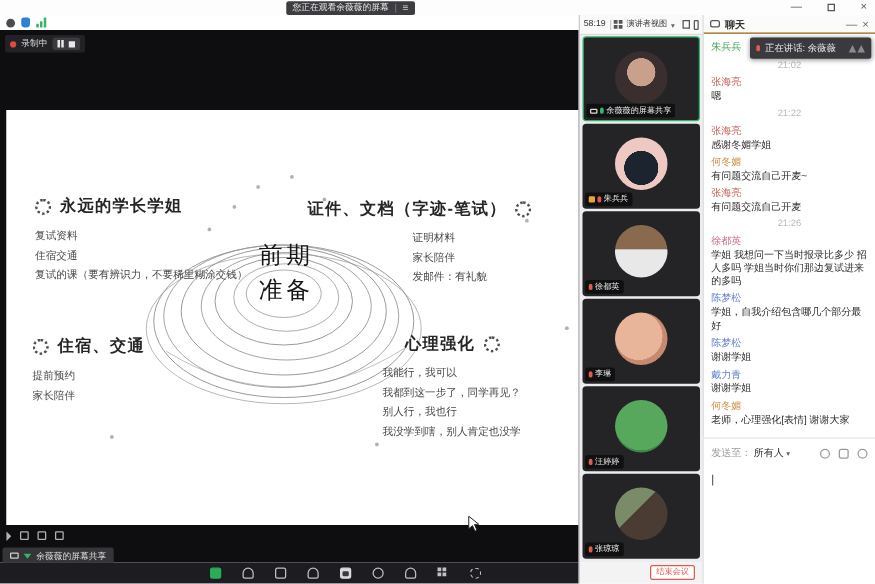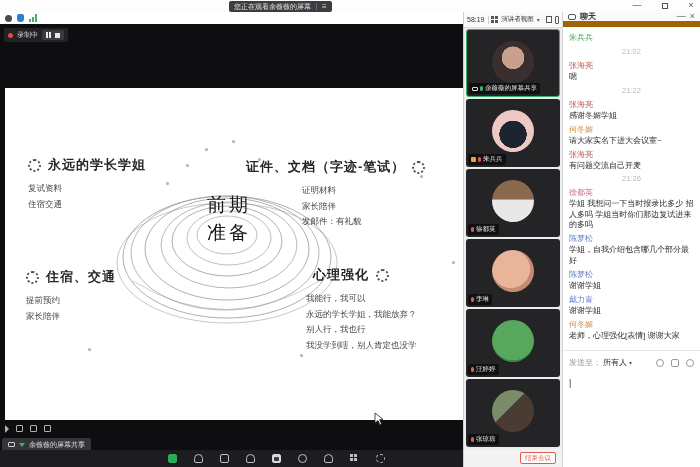--- a/index.html
+++ b/index.html
@@ -88,21 +88,21 @@
   .tbi.rec{border-radius:50%}
   .tbi.apps{display:grid;grid-template-columns:3px 3px;grid-template-rows:3px 3px;gap:1px;border:none;padding:0}
   .tbi.apps i{background:#bfbfc4}
   .tbi.gear{border-radius:50%;border-style:dashed}
   .panel-end{position:absolute;left:463px;top:450px;width:99px;height:17px;background:#f3f3f4;border-left:1px solid #cdcdd1}
   .end-btn{position:absolute;right:6px;top:2px;height:12px;line-height:10px;padding:0 4px;font-size:6.5px;
     color:#e05a4e;border:1px solid #e05a4e;border-radius:2px;background:#fff;white-space:nowrap}
 
   
   .chat-panel{position:absolute;left:562px;top:12px;width:138px;height:455px;background:#fff;border-left:1px solid #d6d6d6}
-  .chat-header{height:15px;border-bottom:6px solid #a16207;background:#fbfbfb;display:flex;align-items:center;gap:4px;padding:0 5px}
+  .chat-header{height:15px;border-bottom:1px solid #a16207;background:#fbfbfb;display:flex;align-items:center;gap:4px;padding:0 5px}
   .bub{width:8px;height:6px;border:1px solid #555;border-radius:2px}
   .chat-title{font-size:8px;color:#333;font-weight:bold}
   .sp{flex:1}
   .hmin{font-size:9px;color:#666;line-height:15px}
   .hclose{font-size:9px;color:#666;line-height:15px}
   .chat-msgs{position:absolute;top:16px;left:0;right:0;bottom:117px;padding:4px 6px;overflow:hidden}
   .mname{font-size:8px;line-height:12px;white-space:nowrap}
   .mtext{font-size:8px;color:#2b2b2b;line-height:10.5px;margin-bottom:2.5px}
   .mtime{text-align:center;color:#b9b9b9;font-size:7.5px;margin:3px 0 4px}
   .toast{position:absolute;top:18px;left:37px;right:3px;height:17px;background:#3a3a3e;border-radius:2px;
@@ -192,51 +192,52 @@
       <span class="dot" style="left:88px;top:260px"></span>
       <span class="dot" style="left:300px;top:266px"></span>
 
       <div class="sec" style="left:28px;top:68px;width:210px">
         <div class="sec-head">
           <span class="mandala"></span>
           <span class="sec-title">永远的学长学姐</span>
         </div>
         <div class="sec-item">复试资料</div>
         <div class="sec-item">住宿交通</div>
+        <div class="sec-item">复试的课（要有辨识力，不要稀里糊涂交钱）</div>
       </div>
 
       <div class="sec" style="left:246px;top:70px;width:180px">
         <div class="sec-head">
           <span class="sec-title">证件、文档（字迹-笔试）</span>
           <span class="mandala"></span>
         </div>
-        <div style="margin-left:56px">
+        <div style="margin-left:84px">
           <div class="sec-item">证明材料</div>
           <div class="sec-item">家长陪伴</div>
           <div class="sec-item">发邮件：有礼貌</div>
         </div>
       </div>
 
       <div class="sec" style="left:26px;top:180px;width:160px">
         <div class="sec-head">
           <span class="mandala"></span>
           <span class="sec-title">住宿、交通</span>
         </div>
         <div class="sec-item">提前预约</div>
         <div class="sec-item">家长陪伴</div>
       </div>
 
       <div class="sec" style="left:298px;top:178px;width:165px">
-        <div class="sec-head" style="margin-left:15px">
+        <div class="sec-head" style="margin-left:26px">
           <span class="sec-title">心理强化</span>
           <span class="mandala"></span>
         </div>
         <div style="margin-left:8px">
           <div class="sec-item">我能行，我可以</div>
-          <div class="sec-item">永远的学长学姐，我能放弃？</div>
+          <div class="sec-item">我都到这一步了，同学再见？</div>
           <div class="sec-item">别人行，我也行</div>
           <div class="sec-item">我没学到嗐，别人肯定也没学</div>
         </div>
       </div>
     </div>
 
     <div class="annot">
       <i class="pen"></i>
       <i></i>
       <i></i>
@@ -361,21 +362,21 @@
         <div class="mname" style="color: rgb(191, 91, 80);">张海亮</div>
         <div class="mtext">嗯</div>
       </div>
       <div class="mtime">21:22</div>
       <div>
         <div class="mname" style="color: rgb(191, 91, 80);">张海亮</div>
         <div class="mtext">感谢冬媚学姐</div>
       </div>
       <div>
         <div class="mname" style="color: rgb(201, 138, 61);">何冬媚</div>
-        <div class="mtext">请大家实名下进大会议室~</div>
+        <div class="mtext">有问题交流自己开麦~</div>
       </div>
       <div>
         <div class="mname" style="color: rgb(191, 91, 80);">张海亮</div>
         <div class="mtext">有问题交流自己开麦</div>
       </div>
       <div class="mtime">21:26</div>
       <div>
         <div class="mname" style="color: rgb(199, 106, 138);">徐都英</div>
         <div class="mtext">学姐 我想问一下当时报录比多少 招人多吗 学姐当时你们那边复试进来的多吗</div>
       </div>
@@ -391,20 +392,29 @@
         <div class="mname" style="color: rgb(95, 126, 201);">戴力青</div>
         <div class="mtext">谢谢学姐</div>
       </div>
       <div>
         <div class="mname" style="color: rgb(201, 138, 61);">何冬媚</div>
         <div class="mtext">老师，心理强化[表情] 谢谢大家</div>
       </div>
 
     </div>
 
+    <div class="toast">
+      <span class="mic red"></span>
+      <span>正在讲话: 余薇薇</span>
+      <span class="sp"></span>
+      <span class="vlogo">
+          <i></i>
+          <i></i>
+        </span>
+    </div>
 
     <div class="chat-input">
       <div class="send-row">
         <span class="send-lab">发送至：</span>
         <span class="send-val">所有人</span>
         <span class="send-caret">▾</span>
         <span class="sp"></span>
         <span class="in-ic round"></span>
         <span class="in-ic"></span>
         <span class="in-ic round"></span>

